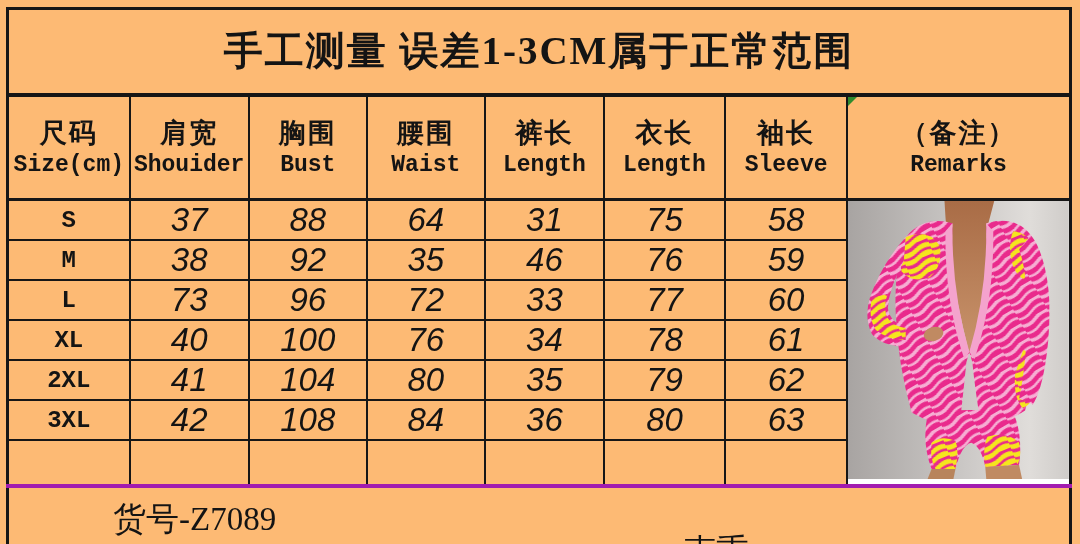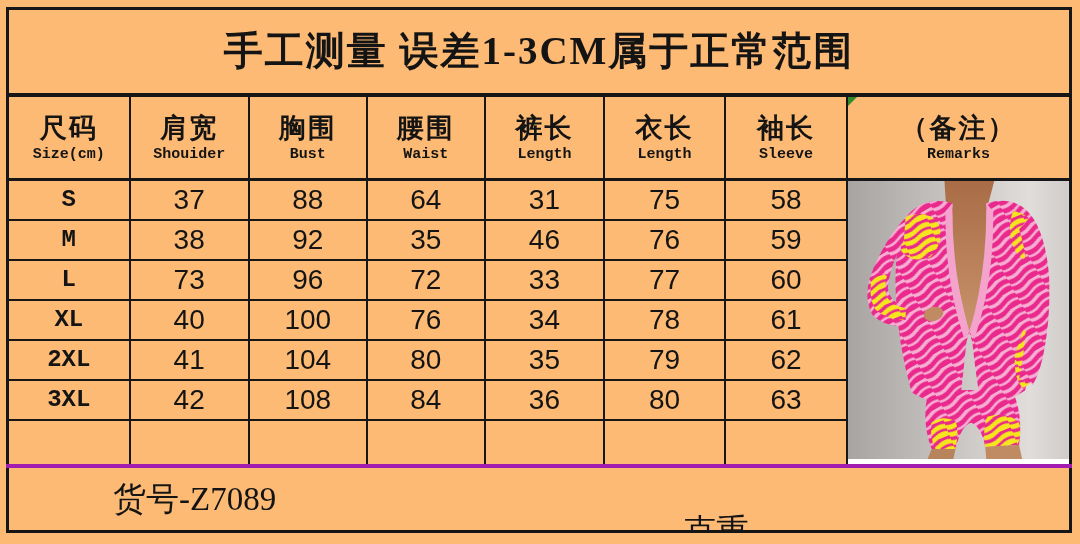--- a/index.html
+++ b/index.html
@@ -20,27 +20,27 @@
     border: 2px solid #161616;
     text-align: center; vertical-align: middle; padding: 0;
     overflow: hidden;
   }
 
   tr.title-row td {
     height: 86px; border-bottom-width: 4px;
     font-size: 39px; font-weight: 600; letter-spacing: 2px;
   }
 
-  tr.header-row td { height: 85px; border-bottom-width: 3px; }
+  tr.header-row td { height: 105px; border-bottom-width: 3px; }
   .hdr-zh { display: block; font-size: 27px; font-weight: 600; letter-spacing: 2px; line-height: 1.35; }
-  .hdr-en { display: block; font-family: "Liberation Mono", "DejaVu Sans Mono", monospace; font-size: 15px; font-weight: 600; line-height: 1.2; text-align: center; }
+  .hdr-en { display: block; font-family: "Liberation Mono", "DejaVu Sans Mono", monospace; font-size: 23px; font-weight: 600; line-height: 1.2; text-align: center; }
 
   tr.data-row { height: 40px; }
   td.size-cell { font-family: "Liberation Mono", "DejaVu Sans Mono", monospace; font-weight: 700; font-size: 24px; }
-  td.num-cell  { font-family: "Liberation Sans", "DejaVu Sans", sans-serif; font-size: 28px; }
+  td.num-cell  { font-family: "Liberation Sans", "DejaVu Sans", sans-serif; font-size: 33px; font-style: italic; }
 
   tr.blank-row { height: 46px; }
 
   td.photo-cell { vertical-align: top; background: #ffffff; padding: 0; }
   svg.photo { display: block; width: 100%; height: 278px; }
 
   tr.footer-row td { height: 66px; border-top: 4px solid #a21caf; position: relative; font-size: 33px; }
   .item-no { position: absolute; left: 104px; top: 50%; transform: translateY(-50%); white-space: nowrap; }
   .weight  { position: absolute; left: 674px; top: 50%; transform: translateY(-50%); white-space: nowrap; margin-top: 32px; }
 

